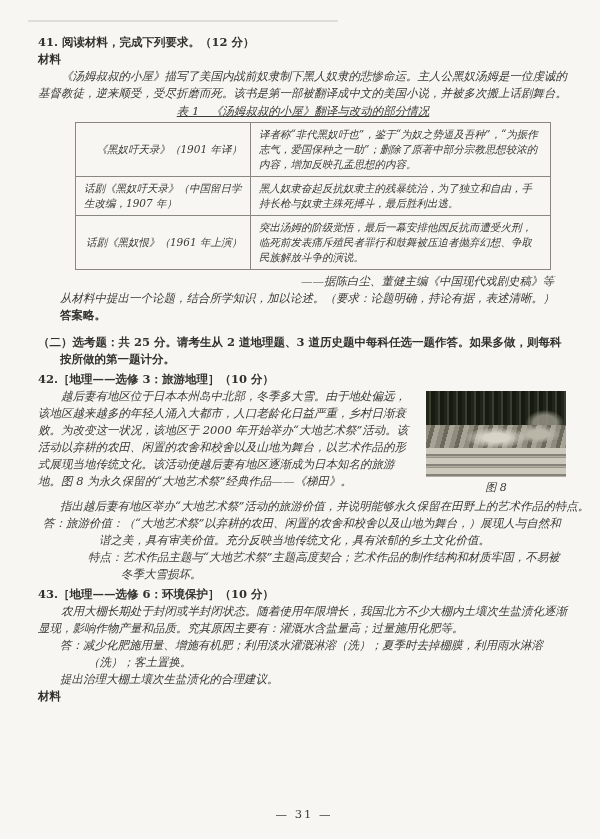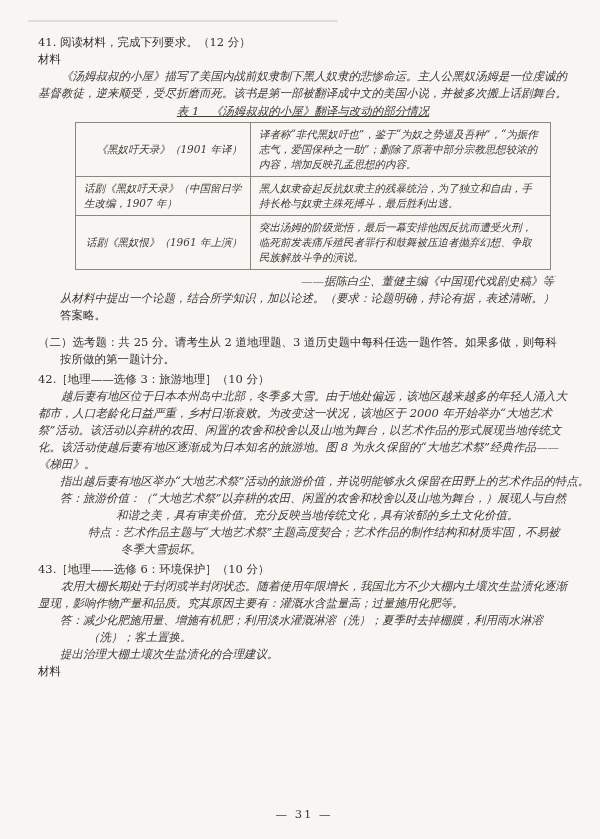--- a/index.html
+++ b/index.html
@@ -9,34 +9,34 @@
     box-sizing:border-box;
     margin:0 auto;
     background:#f7f6f2;
     padding:34px 32px 0 38px;
     font-family:"DejaVu Serif","Liberation Serif",serif;
     font-size:11.5px;line-height:17px;color:#3b3a35;
     overflow:hidden;
   }
   p{margin:0;}
   .kai{font-style:italic;}
-  .h{font-weight:normal;font-style:normal;color:#32312c;}
+  .h{font-weight:bold;font-style:normal;color:#32312c;}
   .ind{text-indent:2em;}
   .one{white-space:nowrap;}
   .task{margin-left:22px;}
   .tcap{text-align:center;margin-top:1px;text-decoration:underline;}
   .ktable{border-collapse:collapse;margin:2px 0 0 37px;width:476px;font-size:10.5px;line-height:15px;color:#3b3a35;}
   .ktable td{border:1px solid #8a887e;padding:4px 8px;vertical-align:middle;}
   td.cl{width:158px;text-align:right;}
   tr.row2 td.cl{text-align:left;}
   td.cr{text-align:left;}
   .src{text-align:right;padding-right:14px;margin-top:3px;}
   .sec{margin-top:10px;padding-left:22px;text-indent:-22px;}
   .qh{margin-top:3px;}
-  .ans42{margin-left:22px;padding-left:56px;text-indent:-56px;}
+  .ans42{margin-left:5px;padding-left:56px;text-indent:-56px;}
   .feat42{margin-left:50px;padding-left:33px;text-indent:-33px;}
   .ans43{margin-left:22px;padding-left:28px;text-indent:-28px;}
   .clear{clear:both;}
   .fig{float:right;width:140px;margin:3px 2px 2px 10px;}
   figure{padding:0;}
   .photo{width:140px;height:86px;overflow:hidden;display:flex;flex-direction:column;box-shadow:0 0 0 1px #9a988e inset;}
   .ph-trees{height:34px;
     background:
       radial-gradient(ellipse 26px 18px at 85% 95%, rgba(150,148,134,.85) 0 45%, rgba(150,148,134,0) 75%),
       repeating-linear-gradient(90deg,#20241a 0 3px,#3a3e2e 3px 5px,#161a10 5px 9px);}
@@ -80,20 +80,28 @@
   </table>
 
   <div class="kai src">——据陈白尘、董健主编《中国现代戏剧史稿》等</div>
   <p class="kai task one">从材料中提出一个论题，结合所学知识，加以论述。（要求：论题明确，持论有据，表述清晰。）</p>
   <div class="h task">答案略。</div>
 
   <div class="h sec">（二）选考题：共 25 分。请考生从 2 道地理题、3 道历史题中每科任选一题作答。如果多做，则每科按所做的第一题计分。</div>
 
   <div class="h qh">42.［地理——选修 3：旅游地理］（10 分）</div>
   <div class="q42wrap">
+    <figure class="fig">
+      <div class="photo">
+        <div class="ph-trees"></div>
+        <div class="ph-mid"></div>
+        <div class="ph-terrace"></div>
+      </div>
+      <figcaption class="kai figcap">图 8</figcaption>
+    </figure>
     <p class="kai ind">越后妻有地区位于日本本州岛中北部，冬季多大雪。由于地处偏远，该地区越来越多的年轻人涌入大都市，人口老龄化日益严重，乡村日渐衰败。为改变这一状况，该地区于 2000 年开始举办“大地艺术祭”活动。该活动以弃耕的农田、闲置的农舍和校舍以及山地为舞台，以艺术作品的形式展现当地传统文化。该活动使越后妻有地区逐渐成为日本知名的旅游地。图 8 为永久保留的“大地艺术祭”经典作品——《梯田》。</p>
   </div>
   <p class="kai task one clear">指出越后妻有地区举办“大地艺术祭”活动的旅游价值，并说明能够永久保留在田野上的艺术作品的特点。</p>
   <p class="kai ans42"><span>答：</span><span>旅游价值：（“大地艺术祭”以弃耕的农田、闲置的农舍和校舍以及山地为舞台，）展现人与自然和谐之美，具有审美价值。充分反映当地传统文化，具有浓郁的乡土文化价值。</span></p>
   <p class="kai feat42">特点：艺术作品主题与“大地艺术祭”主题高度契合；艺术作品的制作结构和材质牢固，不易被冬季大雪损坏。</p>
 
   <div class="h qh">43.［地理——选修 6：环境保护］（10 分）</div>
   <p class="kai ind">农用大棚长期处于封闭或半封闭状态。随着使用年限增长，我国北方不少大棚内土壤次生盐渍化逐渐显现，影响作物产量和品质。究其原因主要有：灌溉水含盐量高；过量施用化肥等。</p>
   <p class="kai ans43"><span>答：</span><span>减少化肥施用量、增施有机肥；利用淡水灌溉淋溶（洗）；夏季时去掉棚膜，利用雨水淋溶（洗）；客土置换。</span></p>
   <p class="kai task">提出治理大棚土壤次生盐渍化的合理建议。</p>

